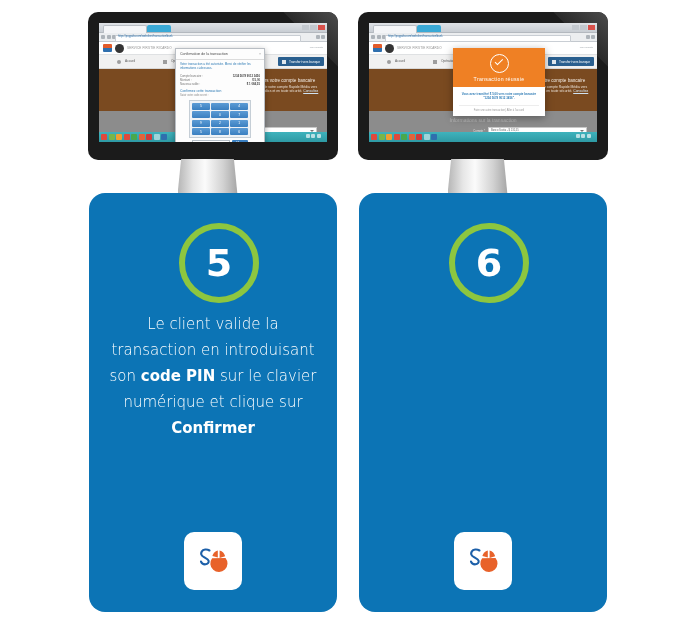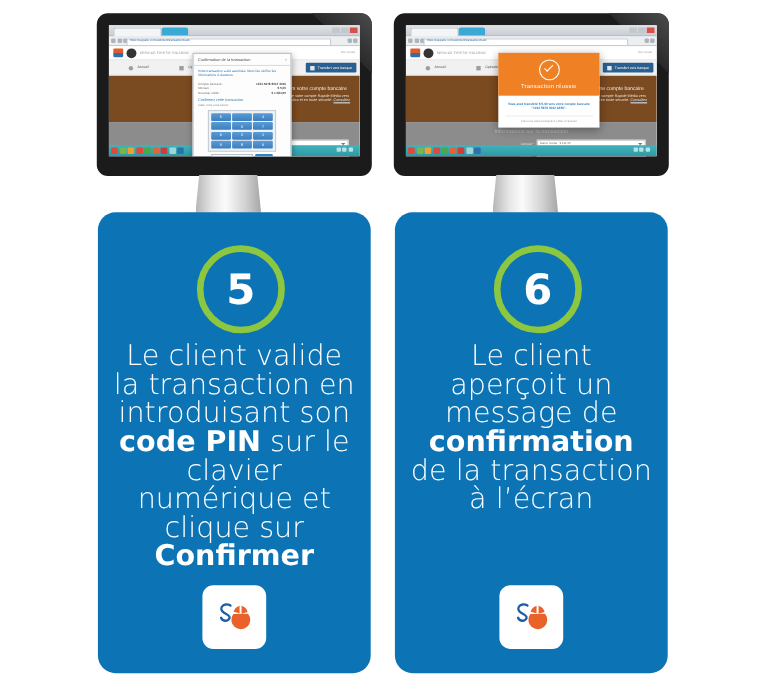--- a/index.html
+++ b/index.html
@@ -223,21 +223,21 @@
     display:flex;align-items:center;justify-content:center;
   }
   .badge span{
     color:#ffffff;font-size:38px;font-weight:700;line-height:1;
     font-family:"DejaVu Sans", sans-serif;
   }
   
   .caption{
     position:absolute;left:14px;right:14px;top:118px;
     text-align:center;color:#ffffff;
-    font-size:26px;line-height:26px;
+    font-size:15px;line-height:26px;
     font-family:"DejaVu Sans", sans-serif;
     font-weight:300;
   }
   .caption b{font-weight:700;}
   
   .logo-box{
     position:absolute;left:50%;bottom:22px;margin-left:-29px;
     width:58px;height:58px;background:#ffffff;border-radius:10px;
     display:flex;align-items:center;justify-content:center;
   }
@@ -527,21 +527,20 @@
       <div class="monitor-chin"></div>
     </div>
 
     <div class="stand-neck"></div>
     <div class="stand-base"></div>
 
     <div class="card">
       <div class="badge">
         <span>6</span>
       </div>
-      <div class="caption" id="cap6"><span>Le client aperçoit un message de </span><b>confirmation</b><span> de la transaction à l’écran</span></div>
       <div class="logo-box">
         <svg width="40" height="40" viewBox="0 0 40 40">
           <path d="M16.5 9.5c-2.6-1.6-6.4-1.3-7.8 1.1-1.3 2.3.2 4.4 2.3 5.6 1.9 1.1 4.1 1.9 4.6 3.5.5 1.7-1 3.4-3 3.6-2.2.2-4-1.1-4.6-2.7" fill="none" stroke="#1c5fa8" stroke-width="2.1" stroke-linecap="round"></path>
           <path d="M24.8 9.6a7.8 7.8 0 0 0-5.4 5.5l5.4 1.5z" fill="#e8622a"></path>
           <path d="M26.6 9.6v7.3l5.5-1.6a7.8 7.8 0 0 0-5.5-5.7z" fill="#e8622a"></path>
           <path d="M19.1 17.2a8.6 8.6 0 1 0 13.4-.3z" fill="#e8622a"></path>
         </svg>
       </div>
     </div>
   </div>

